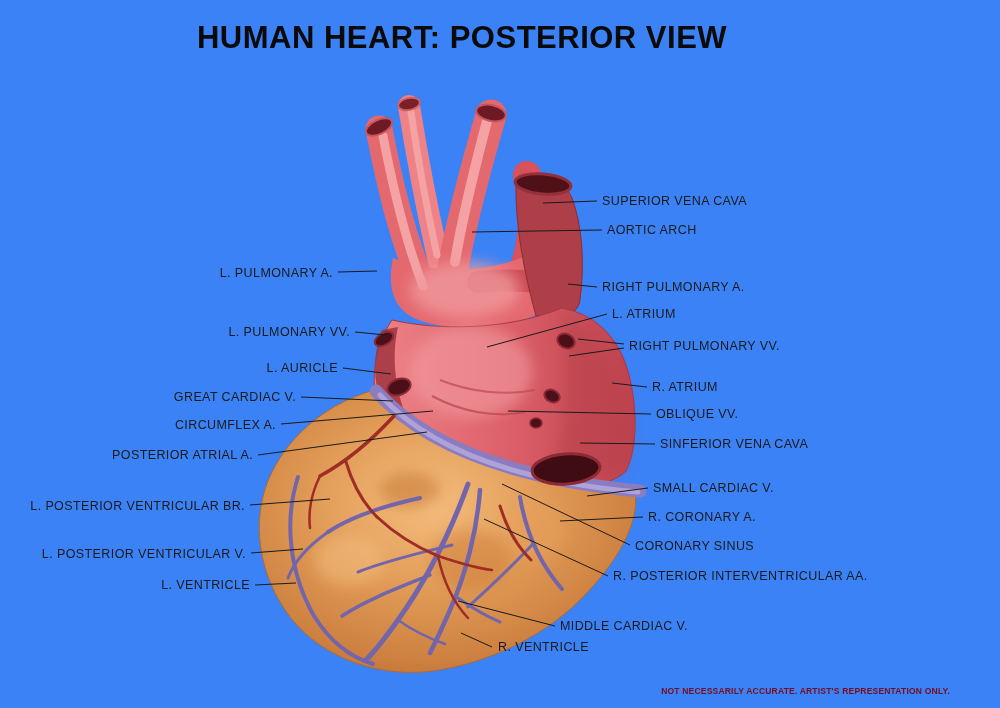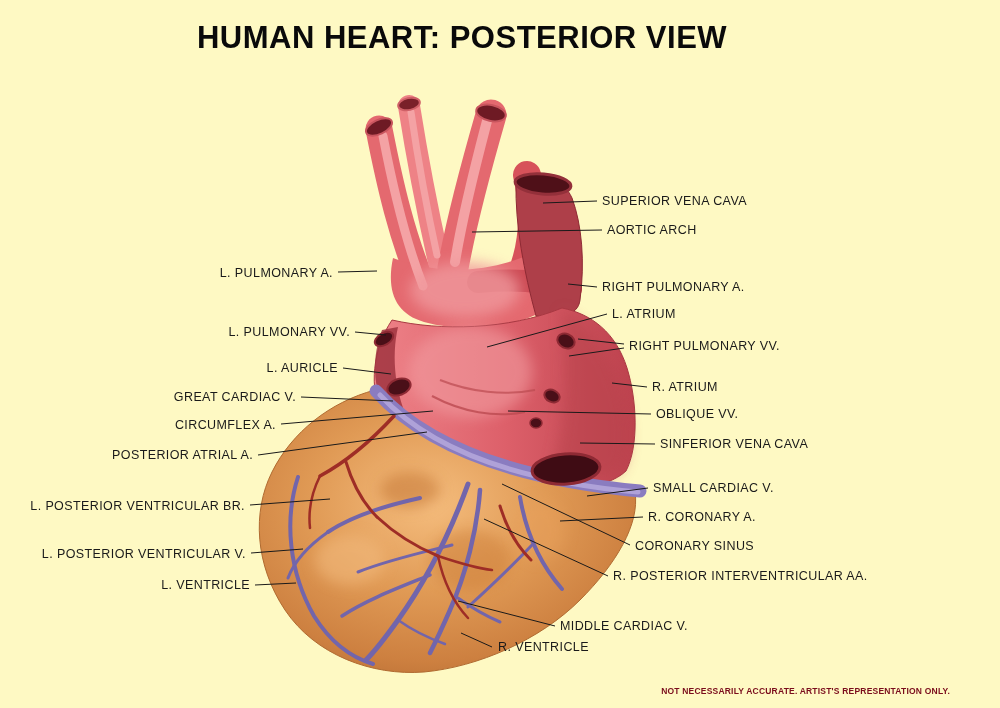--- a/index.html
+++ b/index.html
@@ -1,20 +1,20 @@
 <!DOCTYPE html>
 <html><head>
 <meta charset="utf-8">
 <style>
   html, body { margin: 0; padding: 0; background: #ffffff; }
   .page {
     position: relative;
     width: 1000px;
     height: 708px;
-    background: #fef9c3;
+    background: #3b82f6;
     overflow: hidden;
     font-family: "Liberation Sans", sans-serif;
   }
   svg { display: block; font-family: "Liberation Sans", sans-serif; }
   .lbl { font-size: 12.5px; fill: #1a1a1a; letter-spacing: 0.4px; }
   .title-text { font-size: 31px; font-weight: bold; fill: #0a0a0a; letter-spacing: 0.5px; }
   .disclaimer-text { font-size: 8.5px; font-weight: bold; fill: #7a0c1c; letter-spacing: 0.2px; }
   .leader { stroke: #1a1a1a; stroke-width: 1; }
 </style>
 </head>

